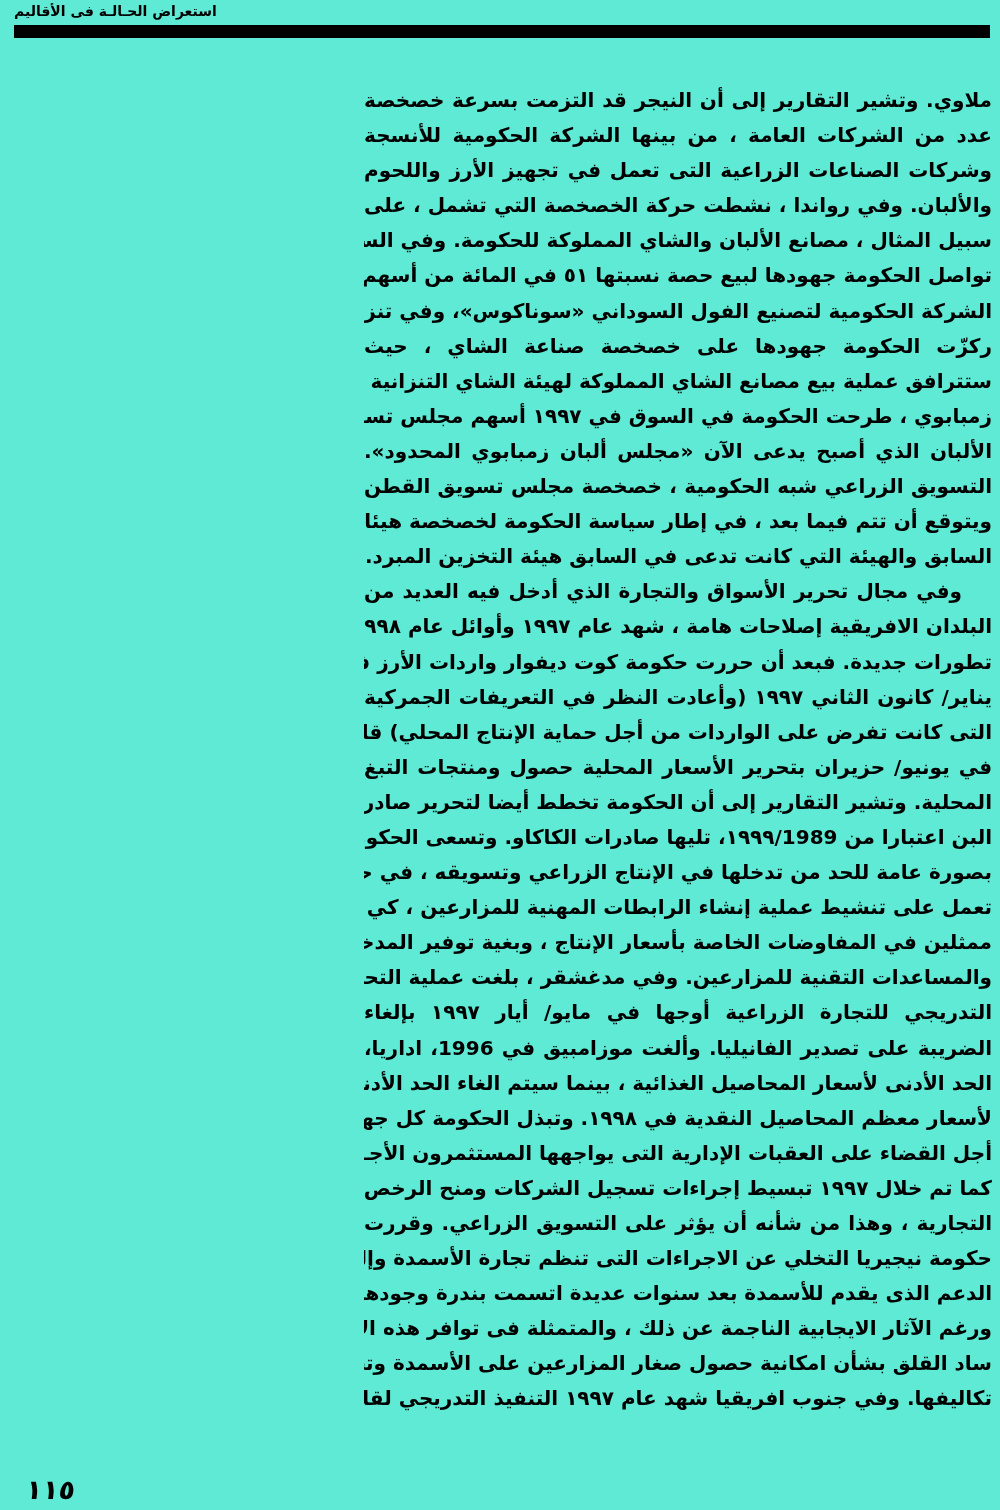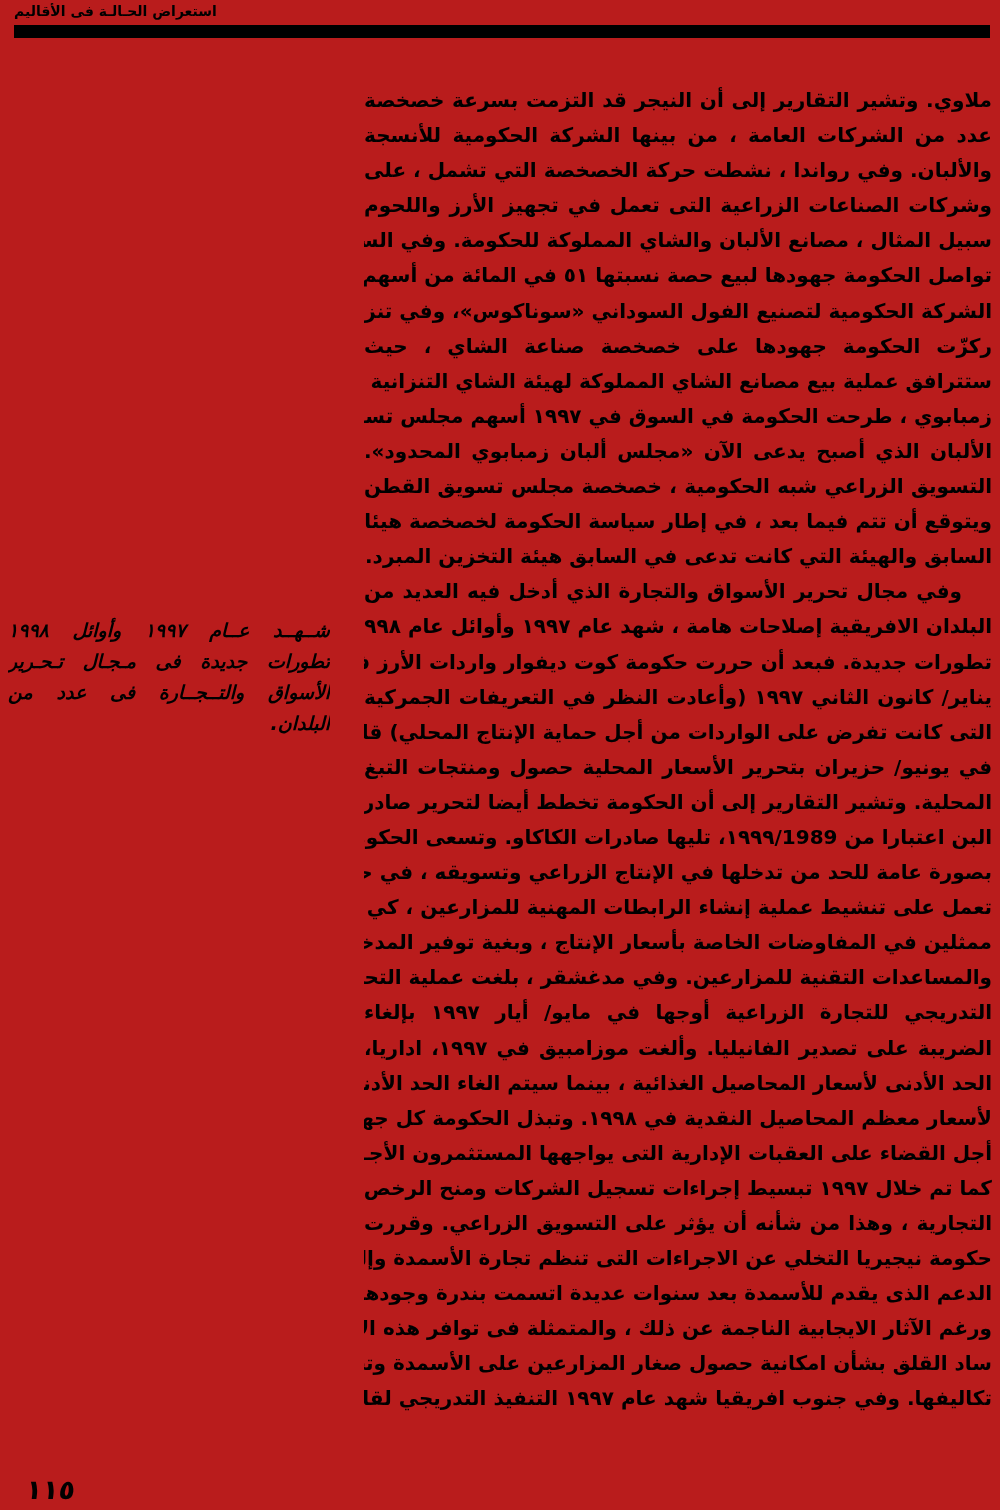--- a/index.html
+++ b/index.html
@@ -2,21 +2,21 @@
 <html lang="ar"><head>
 <meta charset="utf-8">
 <style>
   html, body { margin: 0; padding: 0; }
   body {
     width: 1000px; height: 1510px;
     background: #ffffff; color: #000000;
     font-family: "DejaVu Sans", sans-serif;
     position: relative; overflow: hidden;
   }
-  .page { position: absolute; inset: 0; background: #b91c1c; }
+  .page { position: absolute; inset: 0; background: #5eead4; }
 
   
   .header-title {
     position: absolute; top: 3px; left: 14px;
     direction: rtl; unicode-bidi: embed;
     font-size: 14px; font-weight: 700;
     letter-spacing: 0px; white-space: nowrap;
   }
   .header-rule {
     position: absolute; top: 25px; left: 14px; right: 10px;
@@ -69,22 +69,22 @@
 <div class="page">
 
   <div class="header-title">استعراض الحـالـة فى الأقاليم</div>
 
   <div class="header-rule"></div>
 
   <div class="body-col">
     <div class="para para-1">
         <div class="body-line">ملاوي. وتشير التقارير إلى أن النيجر قد التزمت بسرعة خصخصة</div>
         <div class="body-line">عدد من الشركات العامة ، من بينها الشركة الحكومية للأنسجة</div>
+        <div class="body-line">وشركات الصناعات الزراعية التى تعمل في تجهيز الأرز واللحوم</div>
         <div class="body-line">والألبان. وفي رواندا ، نشطت حركة الخصخصة التي تشمل ، على</div>
-        <div class="body-line">وشركات الصناعات الزراعية التى تعمل في تجهيز الأرز واللحوم</div>
         <div class="body-line">سبيل المثال ، مصانع الألبان والشاي المملوكة للحكومة. وفي السنغال ،</div>
         <div class="body-line">تواصل الحكومة جهودها لبيع حصة نسبتها ٥١ في المائة من أسهم</div>
         <div class="body-line">الشركة الحكومية لتصنيع الفول السوداني «سوناكوس»، وفي تنزانيا ،</div>
         <div class="body-line">ركزّت الحكومة جهودها على خصخصة صناعة الشاي ، حيث</div>
         <div class="body-line">ستترافق عملية بيع مصانع الشاي المملوكة لهيئة الشاي التنزانية مع</div>
         <div class="body-line">زمبابوي ، طرحت الحكومة في السوق في ١٩٩٧ أسهم مجلس تسويق</div>
         <div class="body-line">الألبان الذي أصبح يدعى الآن «مجلس ألبان زمبابوي المحدود».</div>
         <div class="body-line">التسويق الزراعي شبه الحكومية ، خصخصة مجلس تسويق القطن</div>
         <div class="body-line">ويتوقع أن تتم فيما بعد ، في إطار سياسة الحكومة لخصخصة هيئات</div>
         <div class="body-line">السابق والهيئة التي كانت تدعى في السابق هيئة التخزين المبرد.</div>
@@ -96,36 +96,30 @@
         <div class="body-line">يناير/ كانون الثاني ١٩٩٧ (وأعادت النظر في التعريفات الجمركية</div>
         <div class="body-line">التى كانت تفرض على الواردات من أجل حماية الإنتاج المحلي) قامت</div>
         <div class="body-line">في يونيو/ حزيران بتحرير الأسعار المحلية حصول ومنتجات التبغ</div>
         <div class="body-line">المحلية. وتشير التقارير إلى أن الحكومة تخطط أيضا لتحرير صادرات</div>
         <div class="body-line">البن اعتبارا من ١٩٩٩/1989، تليها صادرات الكاكاو. وتسعى الحكومة</div>
         <div class="body-line">بصورة عامة للحد من تدخلها في الإنتاج الزراعي وتسويقه ، في حين</div>
         <div class="body-line">تعمل على تنشيط عملية إنشاء الرابطات المهنية للمزارعين ، كي يكونوا</div>
         <div class="body-line">ممثلين في المفاوضات الخاصة بأسعار الإنتاج ، وبغية توفير المدخلات</div>
         <div class="body-line">والمساعدات التقنية للمزارعين. وفي مدغشقر ، بلغت عملية التحرير</div>
         <div class="body-line">التدريجي للتجارة الزراعية أوجها في مايو/ أيار ١٩٩٧ بإلغاء</div>
-        <div class="body-line">الضريبة على تصدير الفانيليا. وألغت موزامبيق في ١٩٩٧، اداريا،</div>
+        <div class="body-line">الضريبة على تصدير الفانيليا. وألغت موزامبيق في 1996، اداريا،</div>
         <div class="body-line">الحد الأدنى لأسعار المحاصيل الغذائية ، بينما سيتم الغاء الحد الأدنى</div>
         <div class="body-line">لأسعار معظم المحاصيل النقدية في ١٩٩٨. وتبذل الحكومة كل جهد من</div>
         <div class="body-line">أجل القضاء على العقبات الإدارية التى يواجهها المستثمرون الأجـ ب</div>
         <div class="body-line">كما تم خلال ١٩٩٧ تبسيط إجراءات تسجيل الشركات ومنح الرخص</div>
         <div class="body-line">التجارية ، وهذا من شأنه أن يؤثر على التسويق الزراعي. وقررت</div>
         <div class="body-line">حكومة نيجيريا التخلي عن الاجراءات التى تنظم تجارة الأسمدة وإلغاء</div>
         <div class="body-line">الدعم الذى يقدم للأسمدة بعد سنوات عديدة اتسمت بندرة وجودها.</div>
         <div class="body-line">ورغم الآثار الايجابية الناجمة عن ذلك ، والمتمثلة فى توافر هذه الأسمدة ،</div>
         <div class="body-line">ساد القلق بشأن امكانية حصول صغار المزارعين على الأسمدة وتحمل</div>
         <div class="body-line">تكاليفها. وفي جنوب افريقيا شهد عام ١٩٩٧ التنفيذ التدريجي لقانون</div>
       </div>
   </div>
 
-  <div class="margin-note">
-      <div class="note-line">شــهــد عــام ١٩٩٧ وأوائل ١٩٩٨</div>
-      <div class="note-line">تطورات جديدة فى مـجـال تـحـرير</div>
-      <div class="note-line">الأسواق والتــجــارة فى عدد من</div>
-      <div class="note-line">البلدان.</div>
-    </div>
 
   <div class="page-number">١١٥</div>
 
 </div>
 
 </body></html>

